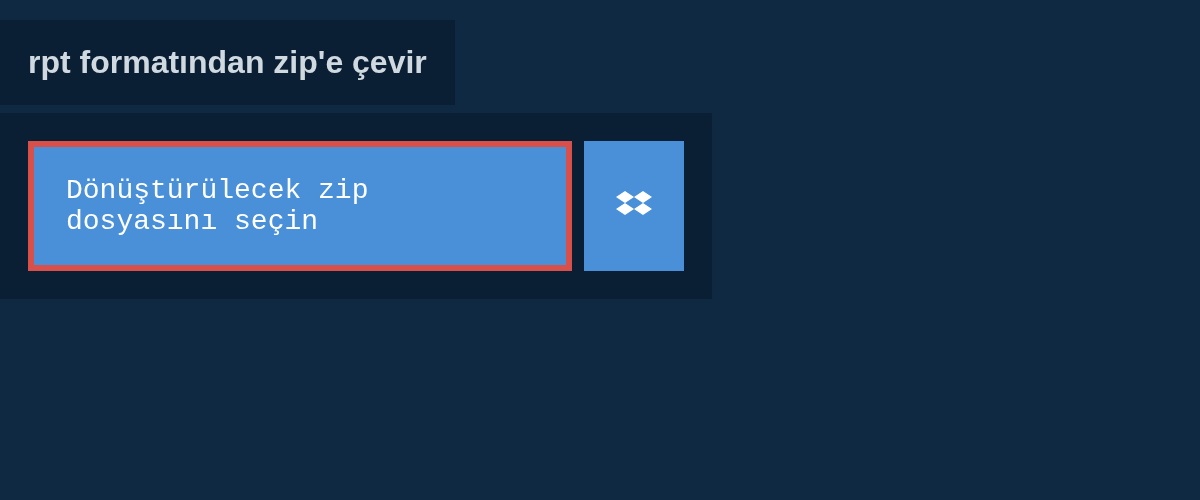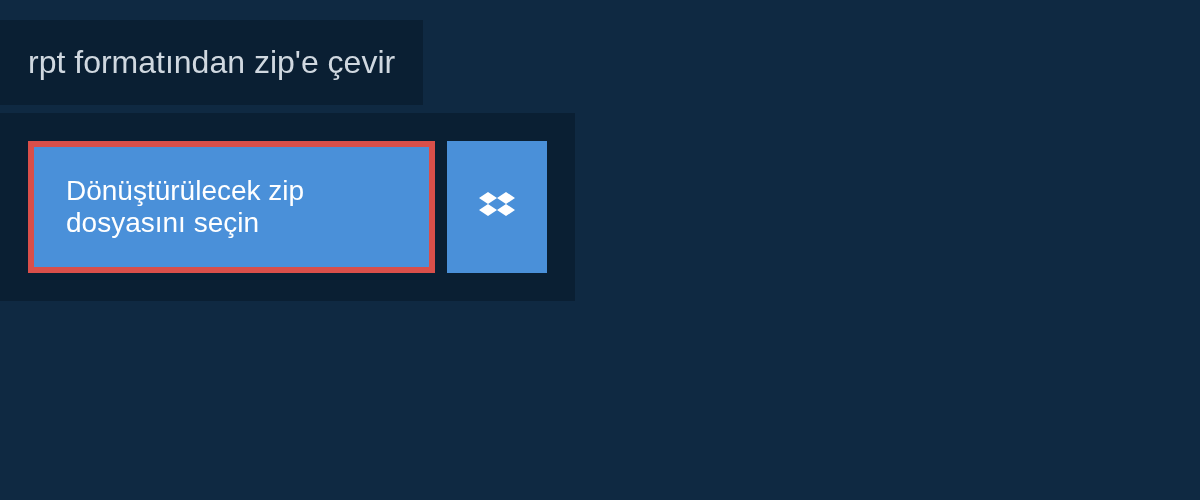--- a/index.html
+++ b/index.html
@@ -11,32 +11,33 @@
       width: 1200px;
       height: 500px;
       background-color: #0f2942;
       font-family: -apple-system, BlinkMacSystemFont, "Segoe UI", Arial, sans-serif;
       overflow: hidden;
     }
     .header-tab {
       background-color: #0a1f33;
       color: #d0d8e0;
       font-size: 32px;
-      font-weight: 400;
+      font-weight: 700;
       padding: 24px 28px;
       display: inline-block;
       margin-top: 20px;
     }
     .content-area {
       background-color: #0a1f33;
       padding: 28px;
       margin-top: 8px;
       display: flex;
       gap: 12px;
-      width: 575px;
+      width: 712px;
+      font-family: Liberation Mono, monospace;
     }
     .file-select-button {
       background-color: #4a90d9;
       border: 6px solid #d94f4a;
       color: #ffffff;
       font-size: 28px;
       font-weight: 300;
       padding: 28px 32px;
       cursor: pointer;
       display: flex;

